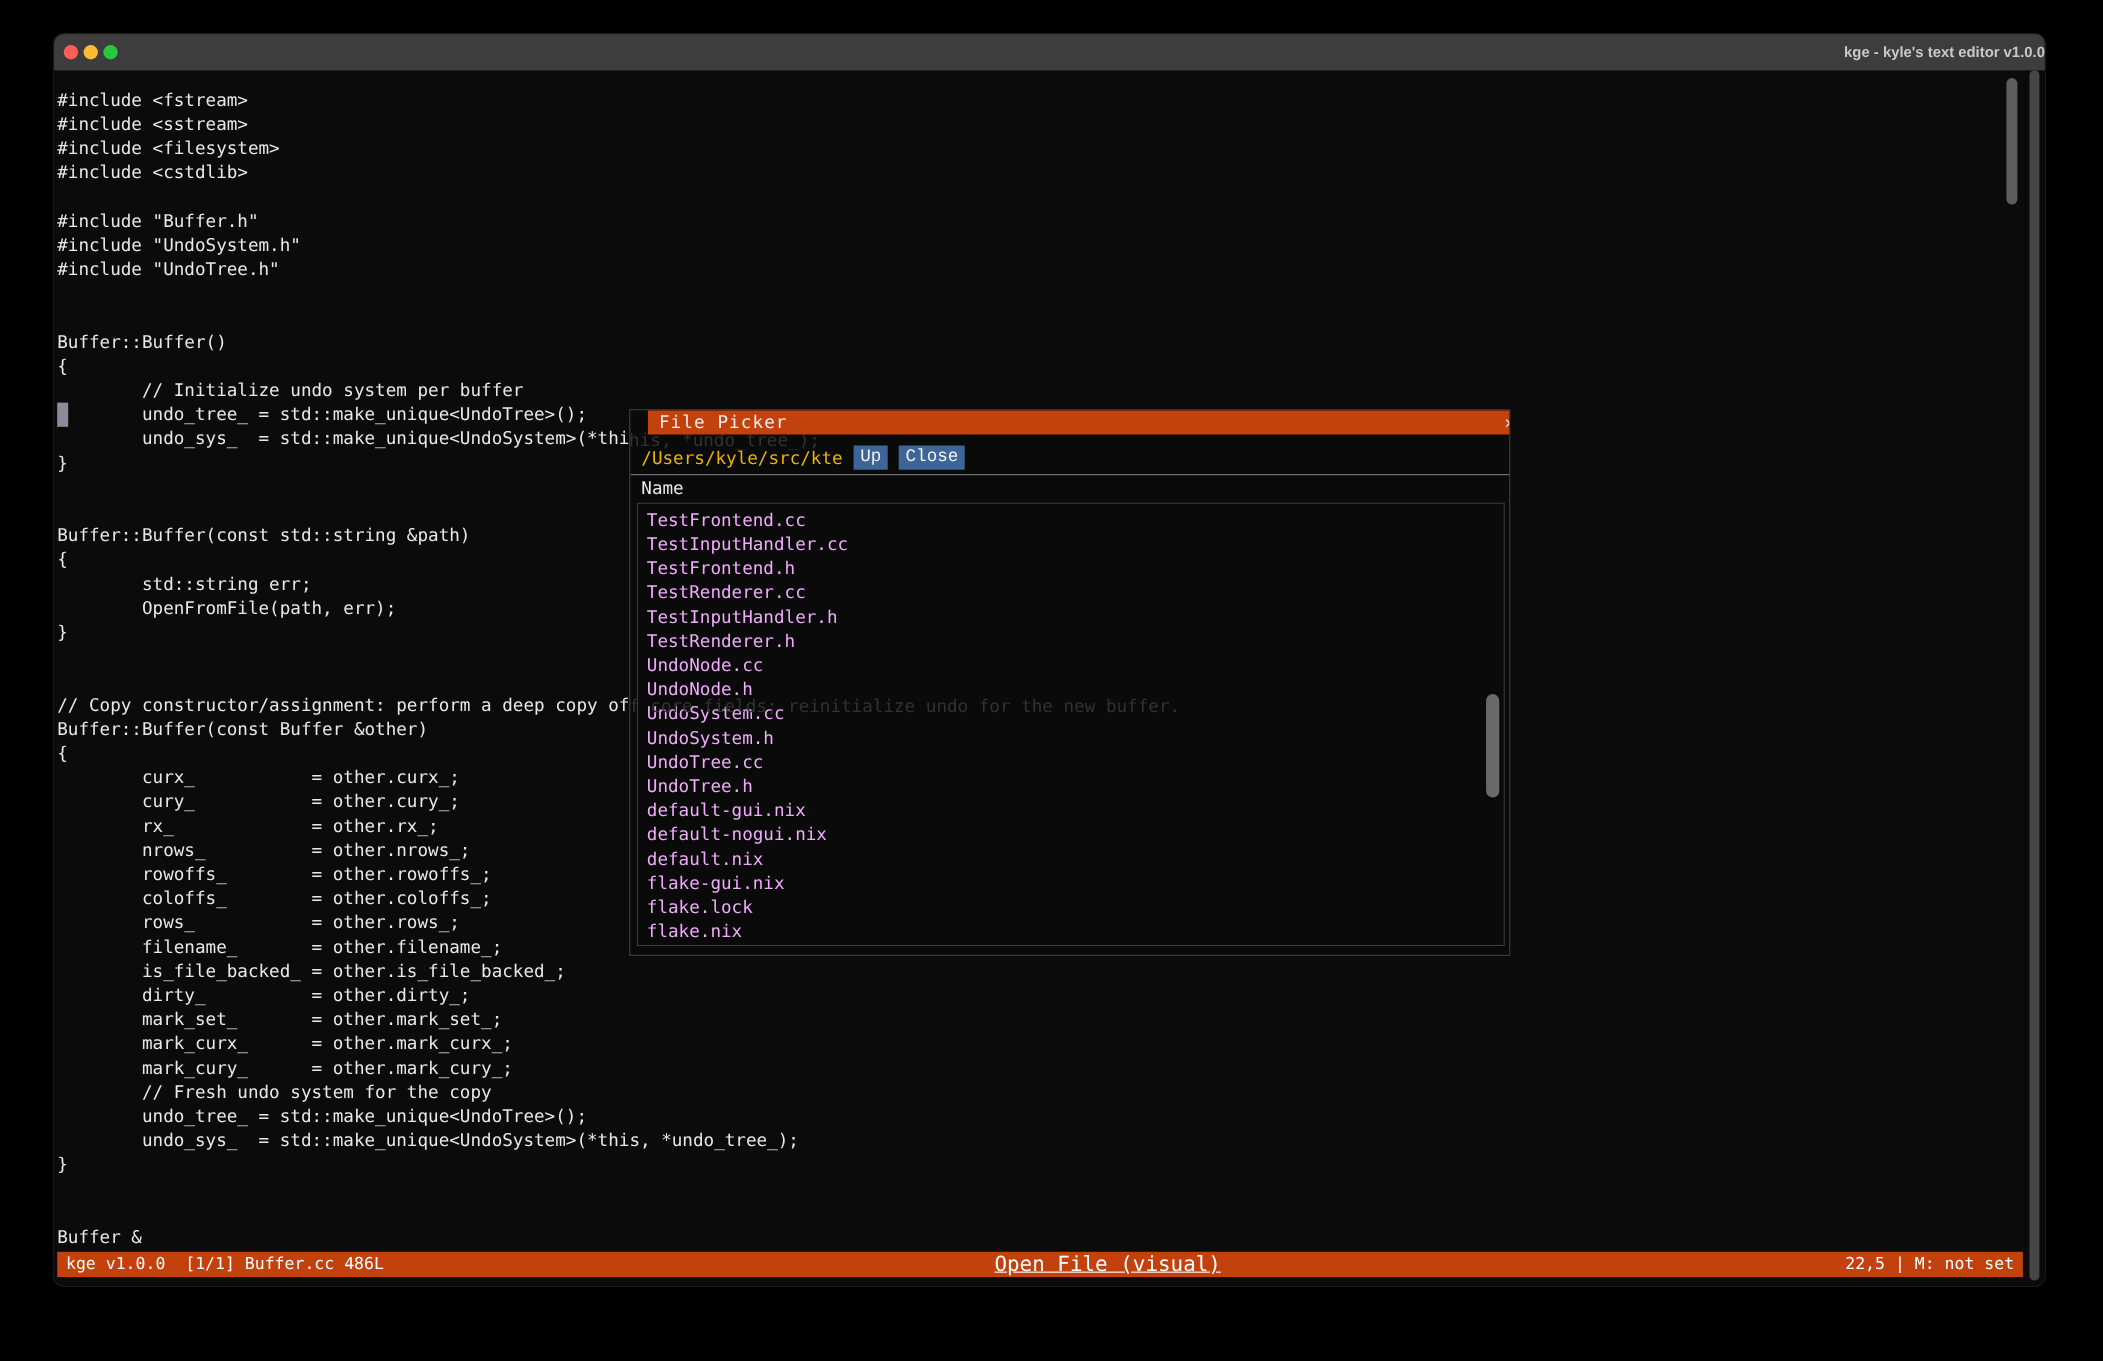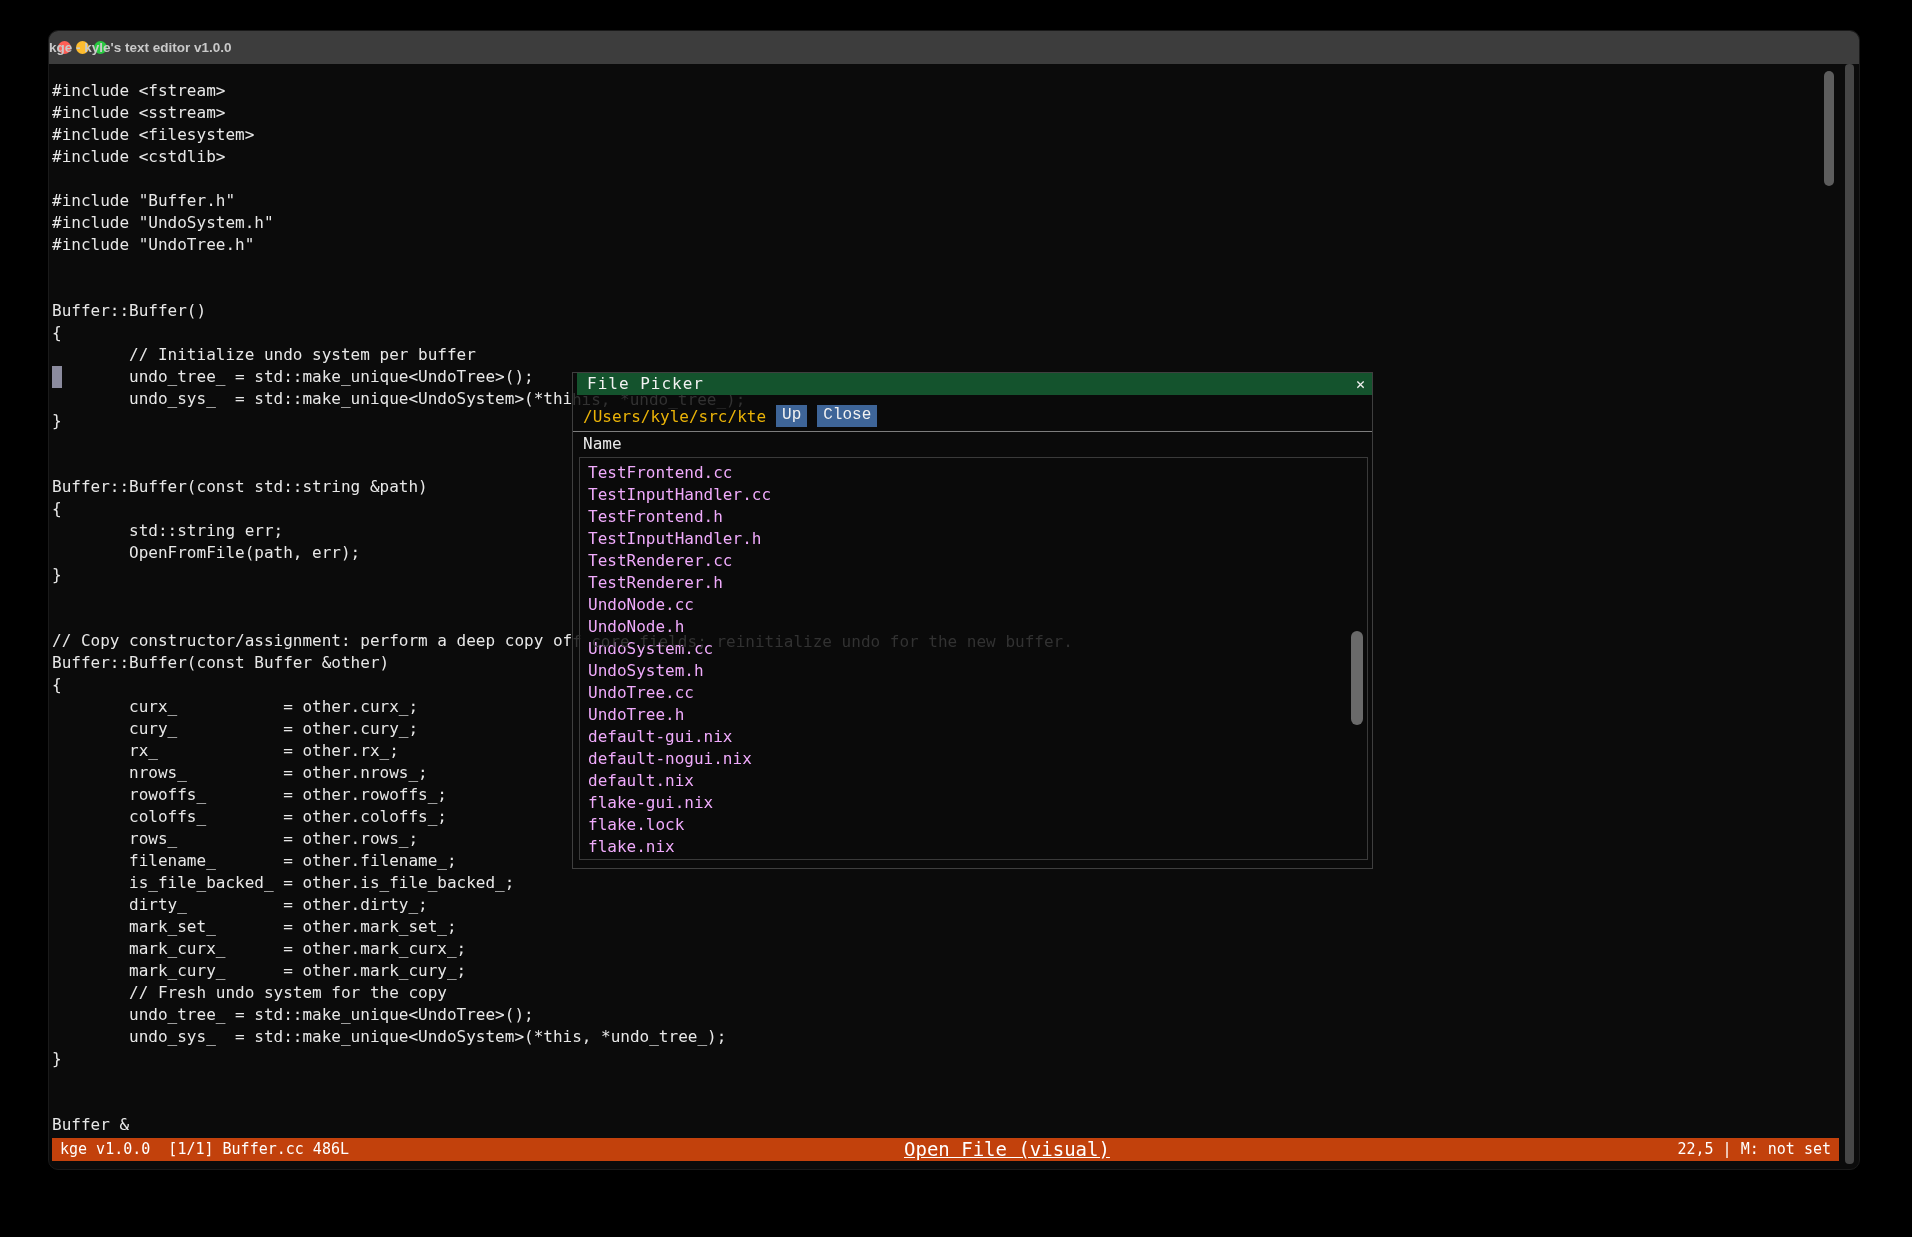--- a/index.html
+++ b/index.html
@@ -12,21 +12,21 @@
     border: 1px solid #1a1a1a;
   }
 
   
   .titlebar {
     position: absolute; left: 0; top: 0; width: 100%; height: 33px;
     background: #3d3d3d; z-index: 10;
   }
   .titlebar .title {
     position: absolute; left: 0; right: 0; top: 0; height: 33px;
-    line-height: 33px; text-align: left;
+    line-height: 33px; text-align: right;
     font-family: "Liberation Sans", sans-serif; font-weight: bold;
     font-size: 13.5px; color: #c9c9c9;
   }
   .tl { position: absolute; top: 10px; width: 13px; height: 13px; border-radius: 50%; }
   .tl.red    { left: 9px;  background: #ff5f57; }
   .tl.yellow { left: 27px; background: #febc2e; }
   .tl.green  { left: 45px; background: #28c840; }
 
   
   .editor {
@@ -52,22 +52,22 @@
     position: absolute; left: 1775px; top: 40px; width: 10px; height: 115px;
     background: #5d5d5d; border-radius: 5px; z-index: 6;
   }
 
   
   .dialog {
     position: absolute; left: 523px; top: 341px; width: 801px; height: 497px;
     background: #0a0a0a; border: 1px solid #3f3f3f; overflow: hidden; z-index: 5;
   }
   .dialog-titlebar {
-    position: absolute; left: 4px; top: 0; width: 100%; height: 22px;
-    background: #14532d; z-index: 4; padding-left: 16px;
+    position: absolute; left: 16px; top: 0; width: 100%; height: 22px;
+    background: #c2410c; z-index: 4; padding-left: 16px;
   }
   .dialog-title {
     position: absolute; left: 10px; top: 0; height: 22px; line-height: 22px;
     font-size: 16px; color: #f2f2f2; letter-spacing: 1px;
   }
   .dialog-close {
     position: absolute; right: 11px; top: 0; height: 22px; line-height: 22px;
     font-size: 15px; color: #f2f2f2; cursor: default;
   }
   .ghost {
@@ -203,22 +203,22 @@
       <button class="dlg-btn">Close</button>
     </div>
 
     <div class="path-sep"></div>
     <div class="name-header">Name</div>
 
     <div class="file-list">
         <div class="file-row">TestFrontend.cc</div>
         <div class="file-row">TestInputHandler.cc</div>
         <div class="file-row">TestFrontend.h</div>
+        <div class="file-row">TestRenderer.cc</div>
         <div class="file-row">TestInputHandler.h</div>
-        <div class="file-row">TestRenderer.cc</div>
         <div class="file-row">TestRenderer.h</div>
         <div class="file-row">UndoNode.cc</div>
         <div class="file-row">UndoNode.h</div>
         <div class="file-row">UndoSystem.cc</div>
         <div class="file-row">UndoSystem.h</div>
         <div class="file-row">UndoTree.cc</div>
         <div class="file-row">UndoTree.h</div>
         <div class="file-row">default-gui.nix</div>
         <div class="file-row">default-nogui.nix</div>
         <div class="file-row">default.nix</div>

